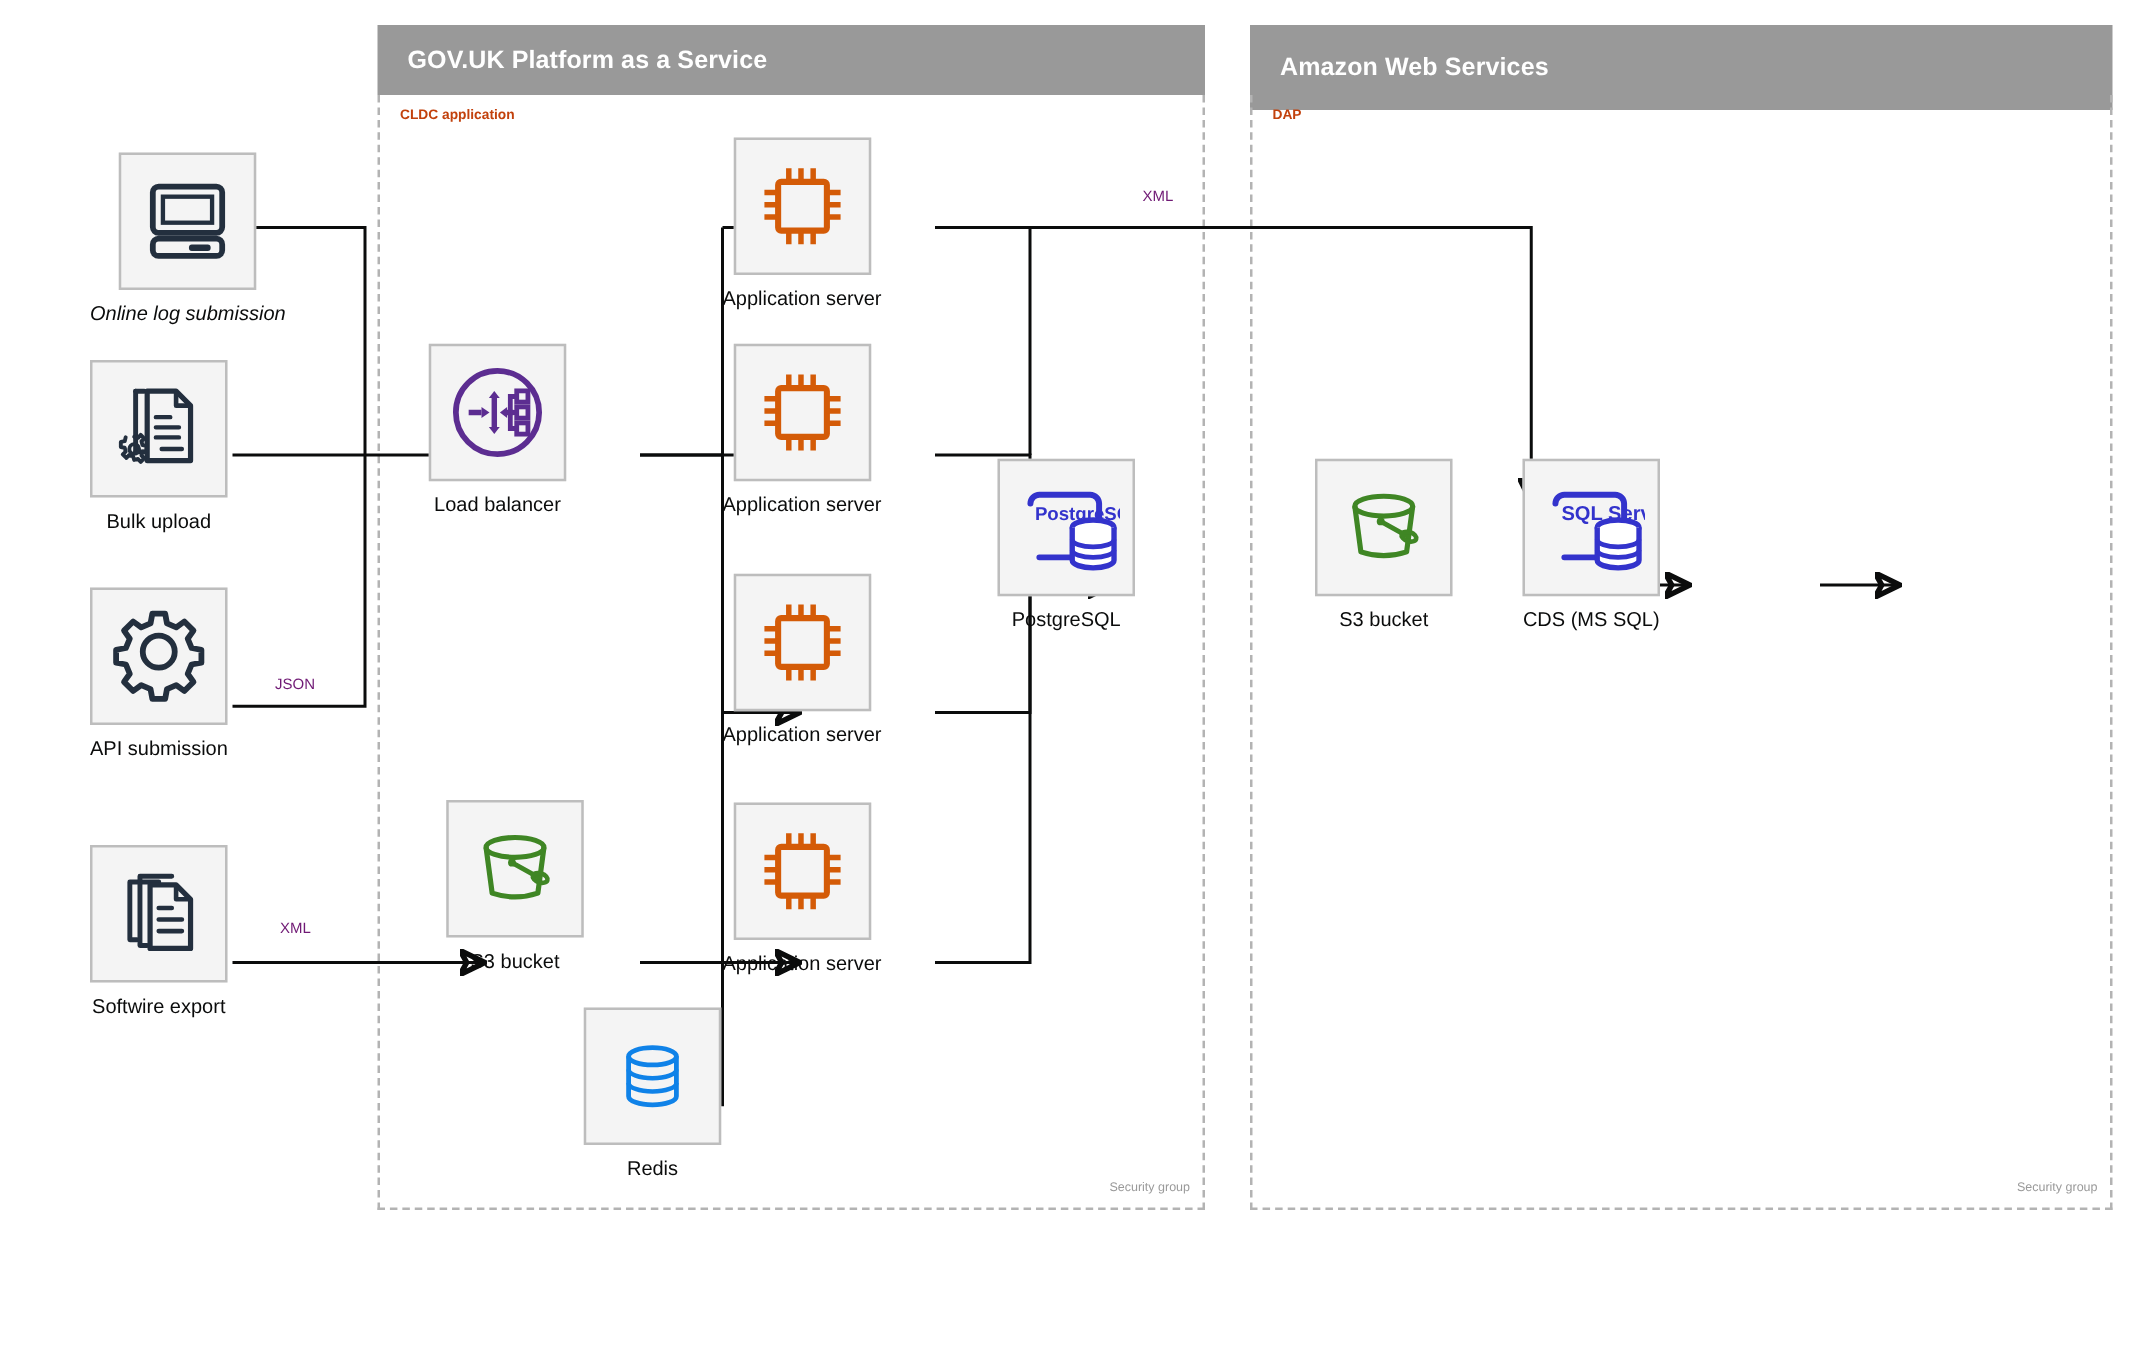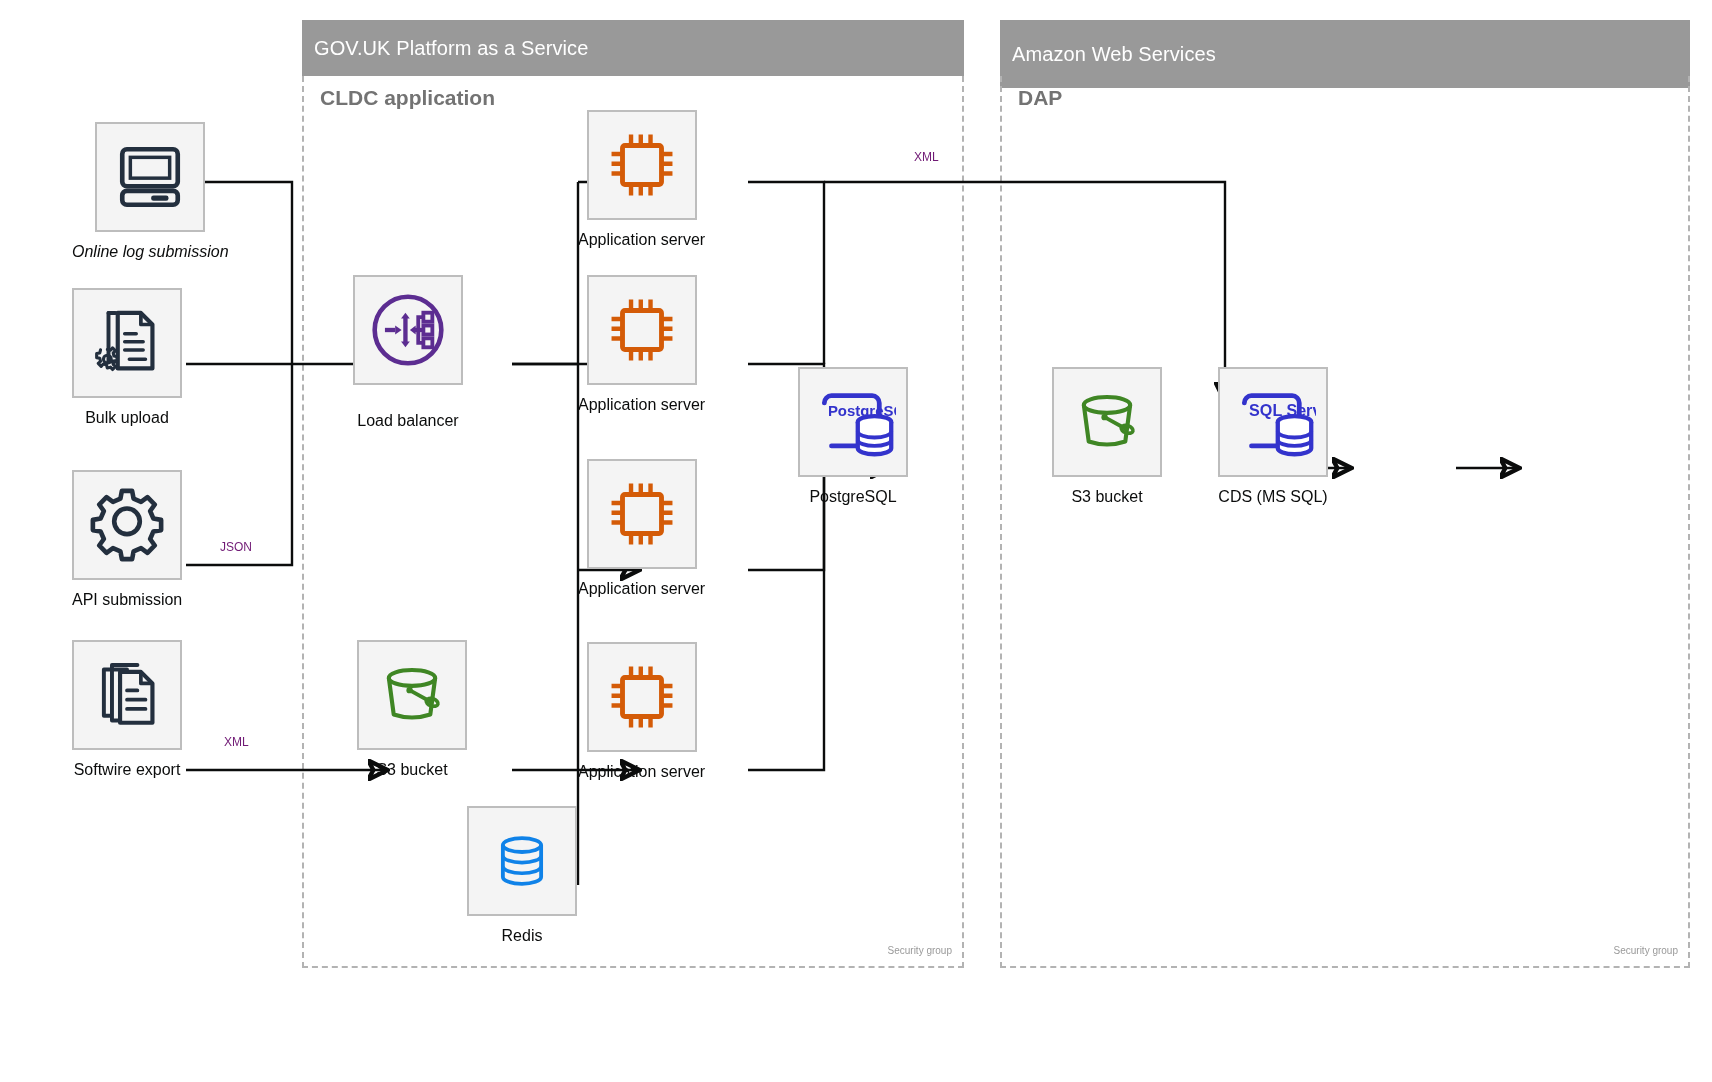--- a/index.html
+++ b/index.html
@@ -14,38 +14,38 @@
     height: 1082px;
     background: #ffffff;
     overflow: hidden;
   }
 
   
   .group-header {
     position: absolute;
     background: #999999;
     color: #ffffff;
-    font-weight: normal;
+    font-weight: bold;
     font-size: 20px;
     display: flex;
     align-items: center;
-    padding-left: 12px;
+    padding-left: 24px;
     letter-spacing: 0.1px;
   }
   .group-body {
     position: absolute;
     border: 2px dashed #b3b3b3;
     border-top: none;
     background: transparent;
   }
   .group-sublabel {
     position: absolute;
-    font-size: 21px;
+    font-size: 11px;
     font-weight: bold;
-    color: #737373;
+    color: #c2410c;
   }
   .security-group-label {
     position: absolute;
     font-size: 10px;
     color: #9a9a9a;
     text-align: right;
   }
 
   
   .node {
@@ -208,34 +208,34 @@
       <svg width="78" height="78" viewBox="0 0 64 64">
         <g transform="translate(32,32)">
           <path d="M-4.2,-25 L4.2,-25 L5.4,-18.6 L11.5,-16 L16.8,-19.8 L22.8,-13.8 L19,-8.5 L21.6,-2.4 L28,-1.2 L28,7.2 L21.6,8.4 L19,14.5 L22.8,19.8 L16.8,25.8 L11.5,22 L5.4,24.6 L4.2,31 L-4.2,31 L-5.4,24.6 L-11.5,22 L-16.8,25.8 L-22.8,19.8 L-19,14.5 L-21.6,8.4 L-28,7.2 L-28,-1.2 L-21.6,-2.4 L-19,-8.5 L-22.8,-13.8 L-16.8,-19.8 L-11.5,-16 L-5.4,-18.6 Z" fill="none" stroke="#232f3e" stroke-width="3.8" stroke-linejoin="round" transform="translate(0,-3)"></path>
           <circle cx="0" cy="-3" r="10.5" fill="none" stroke="#232f3e" stroke-width="3.8"></circle>
         </g>
       </svg>
     </div>
     <div class="node-label">API submission</div>
   </div>
 
-  <div class="node" style="left:72px; top:640px;align-items:center;">
+  <div class="node" style="left:72px; top:676px;align-items:center;">
     <div class="node-box">
       <svg width="74" height="74" viewBox="0 0 64 64">
         <path d="M12 10 h20 M12 10 v40 h5" fill="none" stroke="#232f3e" stroke-width="3.4" stroke-linecap="round" stroke-linejoin="round"></path>
         <path d="M19 6 h22 M19 6 v48 h5" fill="none" stroke="#232f3e" stroke-width="3.4" stroke-linecap="round" stroke-linejoin="round"></path>
         <path d="M26 12 h18 l10 10 v34 H26 Z" fill="none" stroke="#232f3e" stroke-width="3.6" stroke-linejoin="round"></path>
         <path d="M44 12 v10 h10" fill="none" stroke="#232f3e" stroke-width="3.2" stroke-linejoin="round"></path>
         <path d="M32 28 h9 M32 36 h16 M32 44 h16" fill="none" stroke="#232f3e" stroke-width="3.2" stroke-linecap="round"></path>
       </svg>
     </div>
     <div class="node-label">Softwire export</div>
   </div>
 
-  <div class="node" style="left:353px; top:275px;gap:16px;">
+  <div class="node" style="left:343px; top:275px;">
     <div class="node-box">
       <svg width="82" height="82" viewBox="0 0 64 64">
         <circle cx="32" cy="32" r="26" fill="none" stroke="#5c2d91" stroke-width="3.6"></circle>
         <path d="M14 32 h8" stroke="#5c2d91" stroke-width="3.4" fill="none"></path>
         <path d="M22 28.5 L27 32 L22 35.5 Z" fill="#5c2d91"></path>
         <path d="M30 21 v22" stroke="#5c2d91" stroke-width="3.4" fill="none"></path>
         <path d="M26.6 23 L30 18.5 L33.4 23 Z" fill="#5c2d91"></path>
         <path d="M26.6 41 L30 45.5 L33.4 41 Z" fill="#5c2d91"></path>
         <path d="M42 32 h-5" stroke="#5c2d91" stroke-width="3.4" fill="none"></path>
         <path d="M38 28.5 L33.5 32 L38 35.5 Z" fill="#5c2d91"></path>

